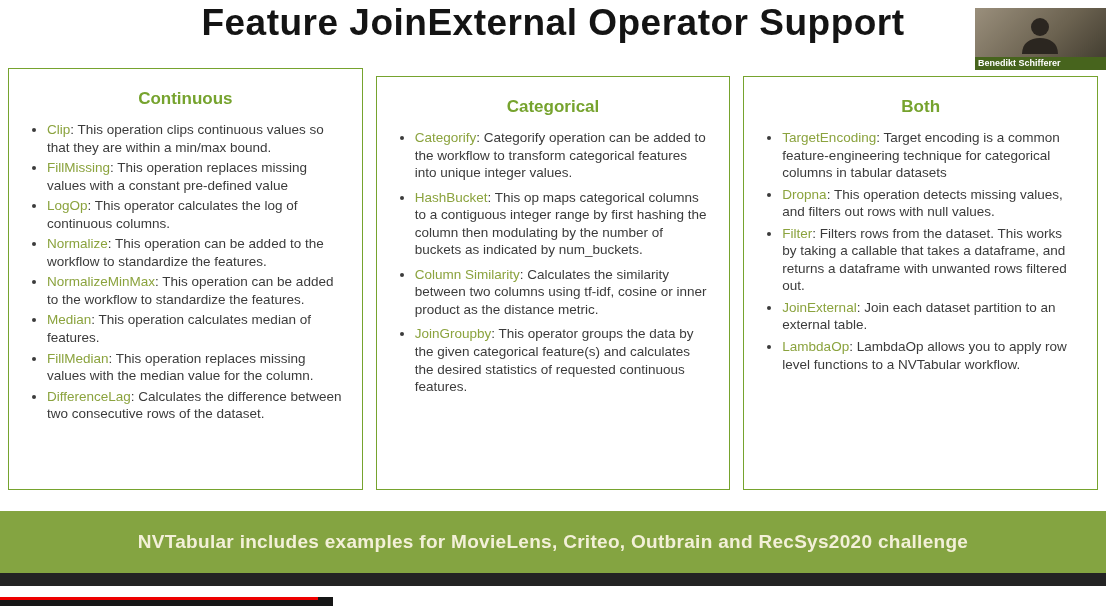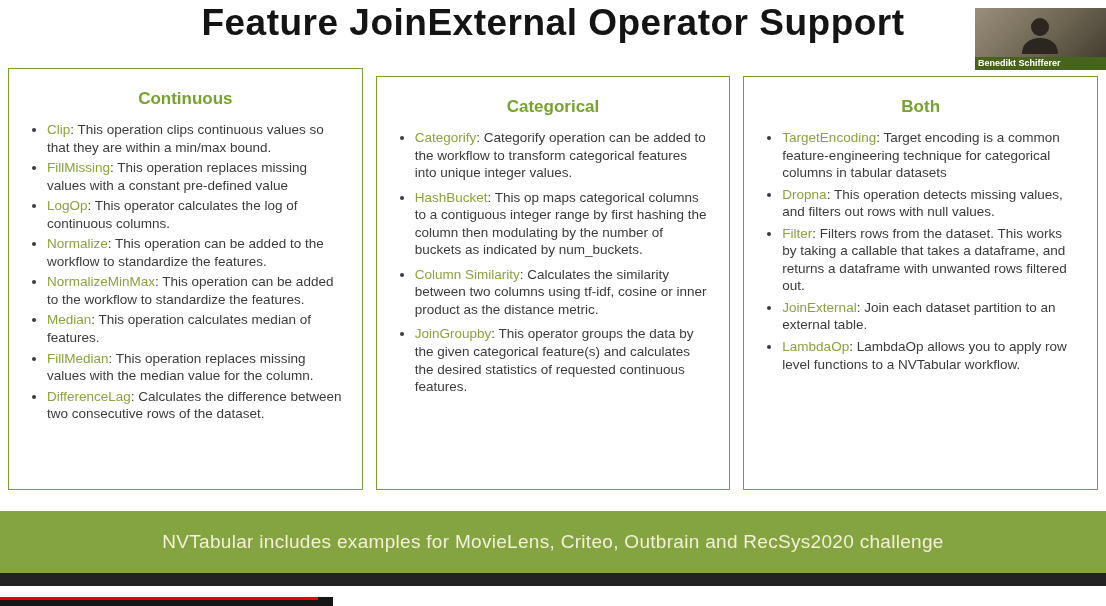--- a/index.html
+++ b/index.html
@@ -48,21 +48,21 @@
   .op-list li { margin:0 0 3px 0; }
   .col-box:nth-child(2) .op-list li { margin-bottom:7px; }
   .col-box:nth-child(3) .op-list li { margin-bottom:4px; }
   .op-term { color:#8ba33e; }
   .op-desc { color:#3b3b3b; }
   
   .banner {
     position:absolute; top:511px; left:0; right:0; height:62px;
     background:#84a441; display:flex; align-items:center; justify-content:center;
   }
-  .banner-text { color:#f3f0d8; font-size:19px; font-weight:400; letter-spacing:0.3px;text-align:center; }
+  .banner-text { color:#f3f0d8; font-size:19px; font-weight:700; letter-spacing:0.3px;text-align:center; }
   
   .dark-strip {
     position:absolute; top:573px; left:0; right:0; height:13px; background:#232323;
   }
   
   .footer {
     position:absolute; top:586px; left:0; right:0; height:28px;
     background:#d8d8d8; display:flex; align-items:center;
     justify-content:flex-end; gap:25px; padding-right:16px; box-sizing:border-box;margin-top:48px;
   }

